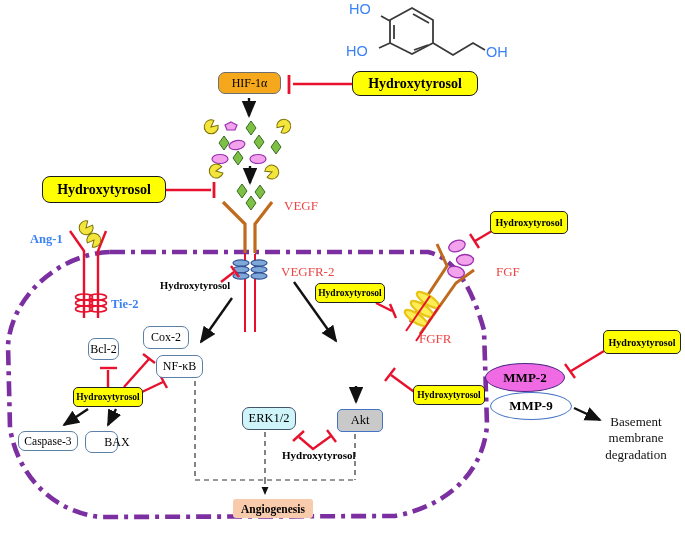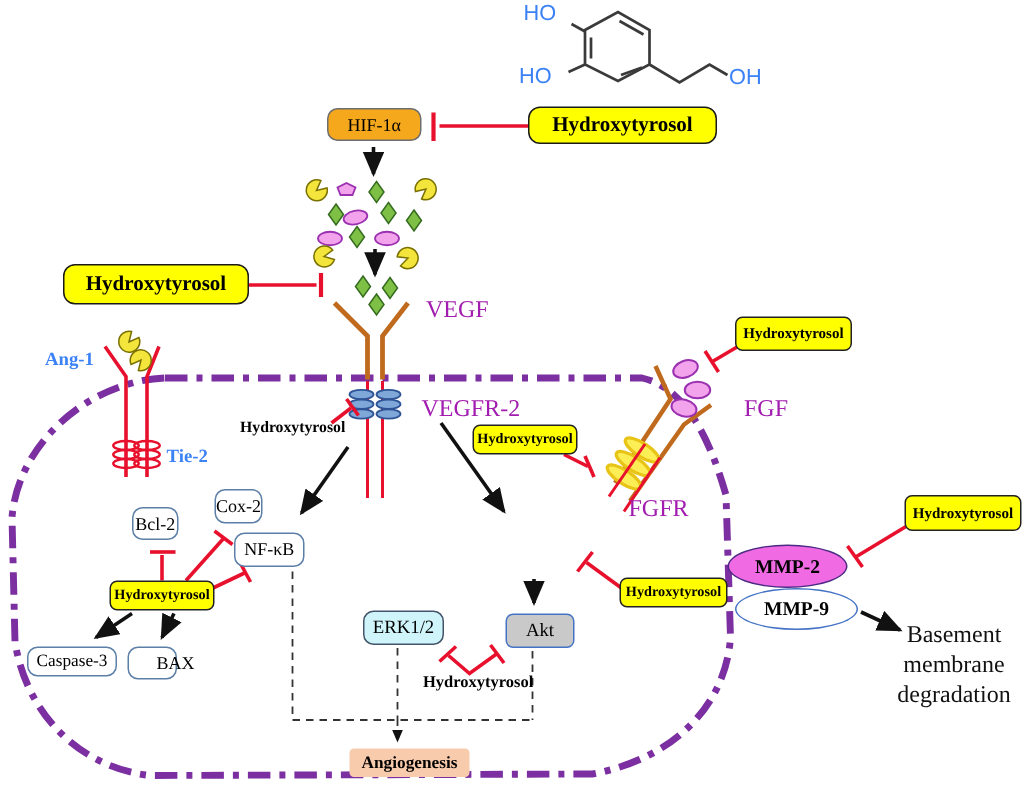--- a/index.html
+++ b/index.html
@@ -13,25 +13,25 @@
   .yellow-small{background:#FFFF00;border:1px solid #222;border-radius:5px;
                 font-weight:bold;font-size:9.5px;z-index:5;}
   .hif{background:#F5A81C;border:1.5px solid #6e6e6e;border-radius:7px;font-size:12px;z-index:5;}
   .node{background:#fff;border:1.3px solid #5B7FA6;border-radius:7px;font-size:12px;z-index:5;}
   .erk{background:#CFF4FA;border:1.4px solid #44546A;border-radius:7px;font-size:12.5px;z-index:5;}
   .akt{background:#C9C9C9;border:1.4px solid #4472C4;border-radius:5px;font-size:12.5px;z-index:5;}
   .pi3k{background:#F7ECC8;border:1.5px solid #1F3864;border-radius:50%;font-size:12.5px;z-index:5;}
   .mmp2{background:#F06AE4;border:1.6px solid #4B2A84;border-radius:50%;font-weight:bold;font-size:13px;z-index:7;}
   .mmp9{background:#ffffff;border:1.5px solid #4472C4;border-radius:50%;font-weight:bold;font-size:13px;z-index:6;}
   .angio{background:#F8CBAD;border-radius:3px;font-weight:bold;font-size:11.5px;z-index:5;}
-  .plain{font-size:16px;color:#a21caf;z-index:5;white-space:nowrap;}
+  .plain{font-size:13px;color:#ef4444;z-index:5;white-space:nowrap;}
   .boldlbl{font-weight:bold;font-size:12.5px;color:#3b82f6;z-index:5;white-space:nowrap;}
   .smallbold{font-weight:bold;font-size:10.5px;color:#000;z-index:5;white-space:nowrap;}
   .chemlbl{font-family:"Liberation Sans","DejaVu Sans",sans-serif;font-size:14.5px;color:#3b82f6;z-index:5;white-space:nowrap;}
-  .basement{font-size:16px;line-height:1.25;text-align:center;color:#111;z-index:5;}
+  .basement{font-size:13px;line-height:1.25;text-align:center;color:#111;z-index:5;}
 </style>
 </head>
 <body>
 
 <div class="stage">
 
   <svg width="685" height="536" viewBox="0 0 685 536">
     <defs>
       <marker id="ah" markerWidth="9" markerHeight="8" refX="6.2" refY="3" orient="auto">
         <path d="M0,0 L7,3 L0,6 Z" fill="#111"></path>
@@ -182,21 +182,21 @@
 
   <div class="abs smallbold" style="left:160px;top:280px;">Hydroxytyrosol</div>
   <div class="abs cbox yellow-small" style="left:315px;top:283px;width:70px;height:20px;">Hydroxytyrosol</div>
   <div class="abs cbox yellow-small" style="left:490px;top:211px;width:78px;height:23px;font-size:10px;">Hydroxytyrosol</div>
   <div class="abs cbox yellow-small" style="left:413px;top:385px;width:72px;height:20px;">Hydroxytyrosol</div>
   <div class="abs cbox yellow-small" style="left:603px;top:330px;width:78px;height:24px;font-size:10px;">Hydroxytyrosol</div>
   <div class="abs cbox yellow-small" style="left:73px;top:387px;width:70px;height:20px;">Hydroxytyrosol</div>
   <div class="abs smallbold" style="left:282px;top:449px;font-size:11px;">Hydroxytyrosol</div>
 
   <div class="abs cbox node" style="left:88px;top:338px;width:31px;height:22px;">Bcl-2</div>
-  <div class="abs cbox node" style="left:143px;top:326px;width:32px;height:23px;">Cox-2</div>
+  <div class="abs cbox node" style="left:143px;top:326px;width:46px;height:23px;">Cox-2</div>
   <div class="abs cbox node" style="left:156px;top:355px;width:47px;height:23px;">NF-κB</div>
   <div class="abs cbox node" style="left:18px;top:431px;width:60px;height:20px;font-size:11.5px;">Caspase-3</div>
   <div class="abs cbox node" style="left:85px;top:431px;width:22px;height:22px;padding-left:31px;">BAX</div>
 
   <div class="abs cbox erk" style="left:242px;top:407px;width:54px;height:23px;">ERK1/2</div>
   <div class="abs cbox akt" style="left:337px;top:409px;width:46px;height:23px;">Akt</div>
 
   <div class="abs cbox mmp9" style="left:490px;top:392px;width:82px;height:28px;">MMP-9</div>
   <div class="abs cbox mmp2" style="left:485px;top:363px;width:80px;height:29px;">MMP-2</div>
   <div class="abs basement" style="left:598px;top:414px;width:76px;">Basement membrane degradation</div>

